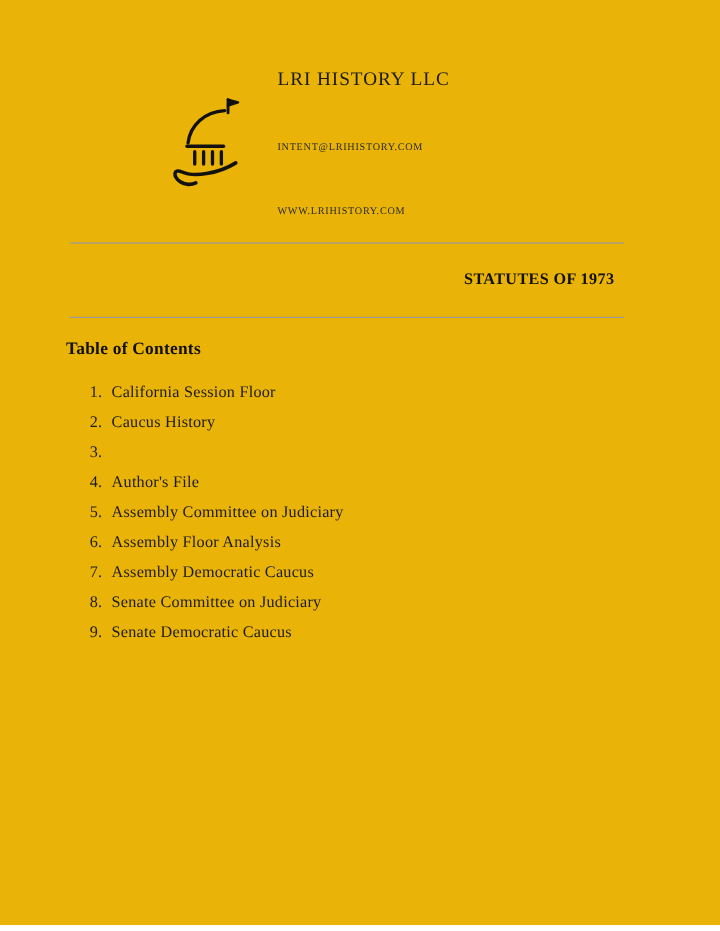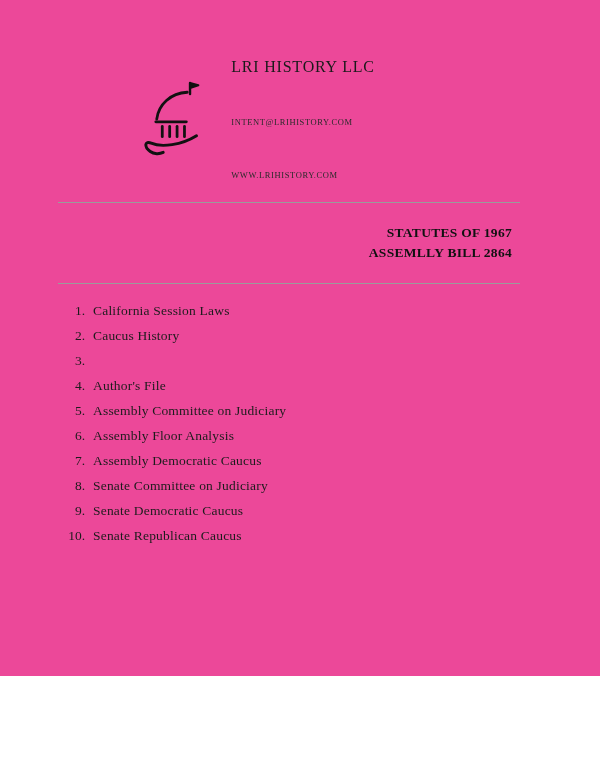--- a/index.html
+++ b/index.html
@@ -3,23 +3,23 @@
 <meta charset="utf-8">
 <style>
   html, body {
     margin: 0;
     padding: 0;
     background: #ffffff;
   }
   .page {
     position: relative;
     width: 600px;
-    height: 676px;
+    height: 771px;
     margin: 0 auto;
-    background: #ec4899;
+    background: #eab308;
     font-family: "Liberation Serif", serif;
     color: #1c1c1c;
     overflow: hidden;
   }
 
   
   .header {
     display: flex;
     justify-content: center;
     align-items: center;
@@ -127,31 +127,31 @@
     <div class="letterhead-text">
       <div class="company-name">LRI HISTORY LLC</div>
       <div class="contact-line">INTENT@LRIHISTORY.COM</div>
       <div class="contact-line">WWW.LRIHISTORY.COM</div>
     </div>
   </div>
 
   <hr class="rule rule-1">
 
   <div class="case-block">
-    <div class="case-line">STATUTES OF 1967</div>
-    <div class="case-line">ASSEMLLY BILL 2864</div>
+    <div class="case-line">STATUTES OF 1973</div>
   </div>
 
   <hr class="rule rule-2">
 
+  <div class="toc-title">Table of Contents</div>
 
   <div class="toc-list">
     <div class="toc-item">
       <span class="toc-num">1.</span>
-      <span class="toc-label">California Session Laws</span>
+      <span class="toc-label">California Session Floor</span>
     </div>
     <div class="toc-item">
       <span class="toc-num">2.</span>
       <span class="toc-label">Caucus History</span>
     </div>
     <div class="toc-item">
       <span class="toc-num">3.</span>
     </div>
     <div class="toc-item">
       <span class="toc-num">4.</span>
@@ -170,19 +170,15 @@
       <span class="toc-label">Assembly Democratic Caucus</span>
     </div>
     <div class="toc-item">
       <span class="toc-num">8.</span>
       <span class="toc-label">Senate Committee on Judiciary</span>
     </div>
     <div class="toc-item">
       <span class="toc-num">9.</span>
       <span class="toc-label">Senate Democratic Caucus</span>
     </div>
-    <div class="toc-item">
-      <span class="toc-num">10.</span>
-      <span class="toc-label">Senate Republican Caucus</span>
-    </div>
   </div>
 
 </div>
 
 </body></html>

